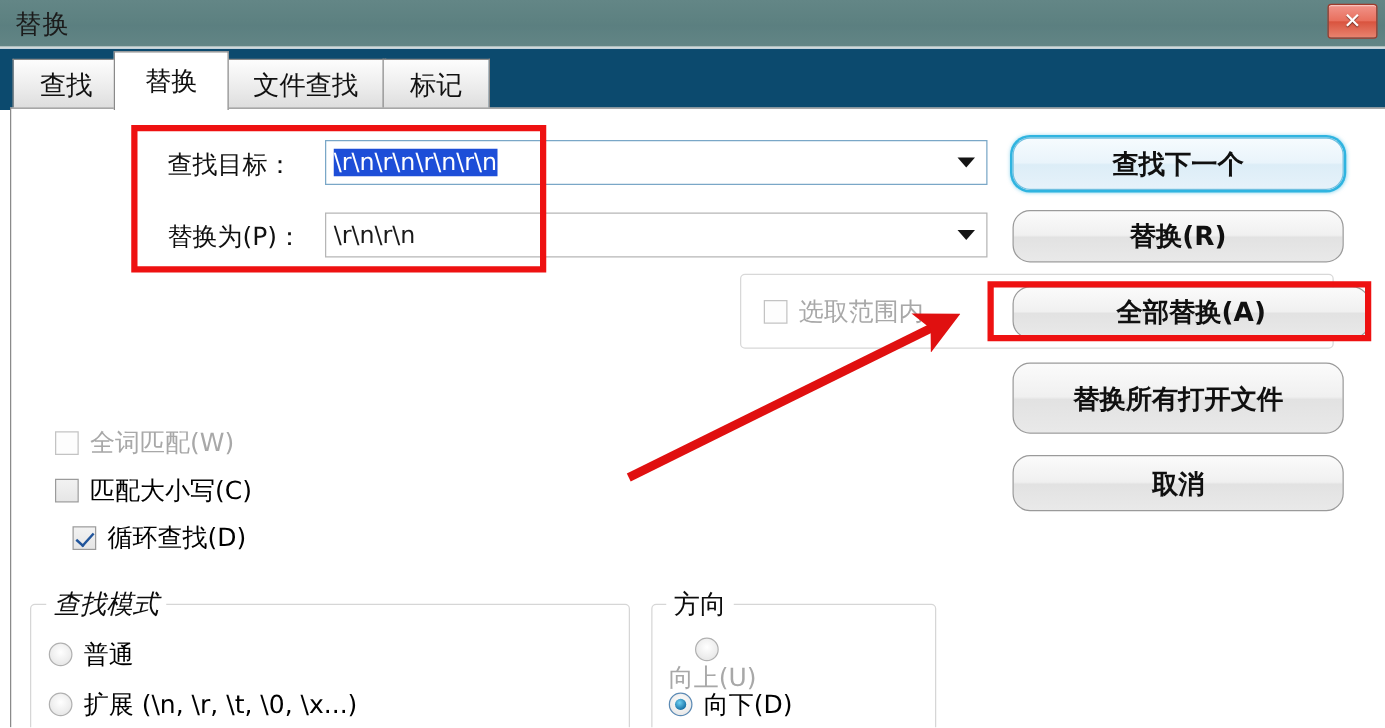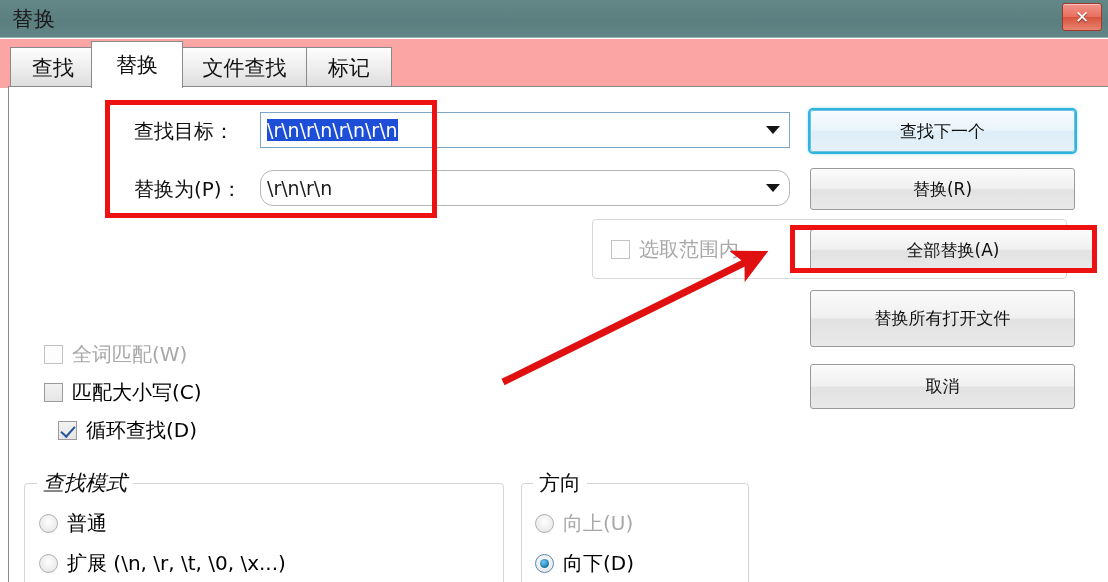--- a/index.html
+++ b/index.html
@@ -41,21 +41,21 @@
   }
   .close-btn span {
     color: #ffffff; font-size: 17px; font-weight: bold;
     line-height: 1; text-shadow: 0 1px 1px rgba(0,0,0,.55);
   }
 
   
   .tabstrip {
     position: absolute; left: 0; top: 39px;
     width: 1108px; height: 49px;
-    background: #fca5a5;
+    background: #0c4a6e;
   }
   .tab {
     position: absolute; top: 8px;
     height: 41px;
     background: linear-gradient(to bottom, #fdfdfd 0%, #ececec 55%, #dcdcdc 100%);
     border: 1px solid #8a8a8a;
     border-bottom: none;
     display: flex; align-items: center; justify-content: center;
     font-size: 21px; color: #111111;
     cursor: pointer;
@@ -120,25 +120,26 @@
     border-left: 7px solid transparent;
     border-right: 7px solid transparent;
     border-top: 8px solid #141414;
   }
 
   
   .btn {
     position: absolute;
     background: linear-gradient(to bottom, #fbfbfb 0%, #f0f0f0 48%, #e2e2e2 52%, #e9e9e9 100%);
     border: 1px solid #9a9a9a;
-    border-radius: 3px;
+    border-radius: 14px;
     display: flex; align-items: center; justify-content: center;
-    font-size: 17px; color: #101010;
-    cursor: pointer;
-    white-space: nowrap;
+    font-size: 21px; color: #101010;
+    cursor: pointer;
+    white-space: nowrap;
+    font-weight: bold;
   }
   .btn.default {
     border: 1px solid #6fbfe0;
     box-shadow: 0 0 0 2px #2fb4e0, 0 0 3px 2px rgba(47,180,224,.5);
     background: linear-gradient(to bottom, #f6fbfe 0%, #e9f4fb 48%, #dcedf7 52%, #e6f2fa 100%);
   }
 
   
   .cb-row {
     position: absolute;
@@ -166,21 +167,21 @@
     border-width: 0 2.5px 2.5px 0;
     transform: rotate(42deg);
   }
   .rd-row {
     position: absolute;
     display: flex; align-items: center;
     font-size: 20px;
     white-space: nowrap;
     cursor: pointer;
   }
-  .rd-row.disabled { color: #a8a8a8; cursor: default; }
+  .rd-row.disabled { color: #a8a8a8; cursor: default; flex-direction: column; }
   .rd-dot {
     width: 19px; height: 19px;
     border-radius: 50%;
     border: 1px solid #b0b0b0;
     background: radial-gradient(circle at 50% 40%, #ffffff 0%, #ededed 60%, #dedede 100%);
     margin-right: 9px;
     position: relative;
     flex: none;
   }
   .rd-dot.on {
@@ -260,21 +261,21 @@
 
     <div class="field-label" style="left:125px; top:31px;">查找目标：</div>
     <div class="combo focused" style="left:251px; top:25px; width:530px;">
       <div class="combo-text"><span class="sel">\r\n\r\n\r\n\r\n</span></div>
       <div class="arrow">
           <i></i>
         </div>
     </div>
 
     <div class="field-label" style="left:125px; top:89px;">替换为(P)：</div>
-    <div class="combo" style="left:251px; top:83px; width:530px;border-radius:13px;">
+    <div class="combo" style="left:251px; top:83px; width:530px;">
       <div class="combo-text">\r\n\r\n</div>
       <div class="arrow">
           <i></i>
         </div>
     </div>
 
     <div class="subpanel" style="left:583px; top:132px; width:475px; height:60px;">
       <div class="cb-row disabled" style="left:18px; top:16px;">
         <span class="cb-box"></span>
         <span>选取范围内</span>

